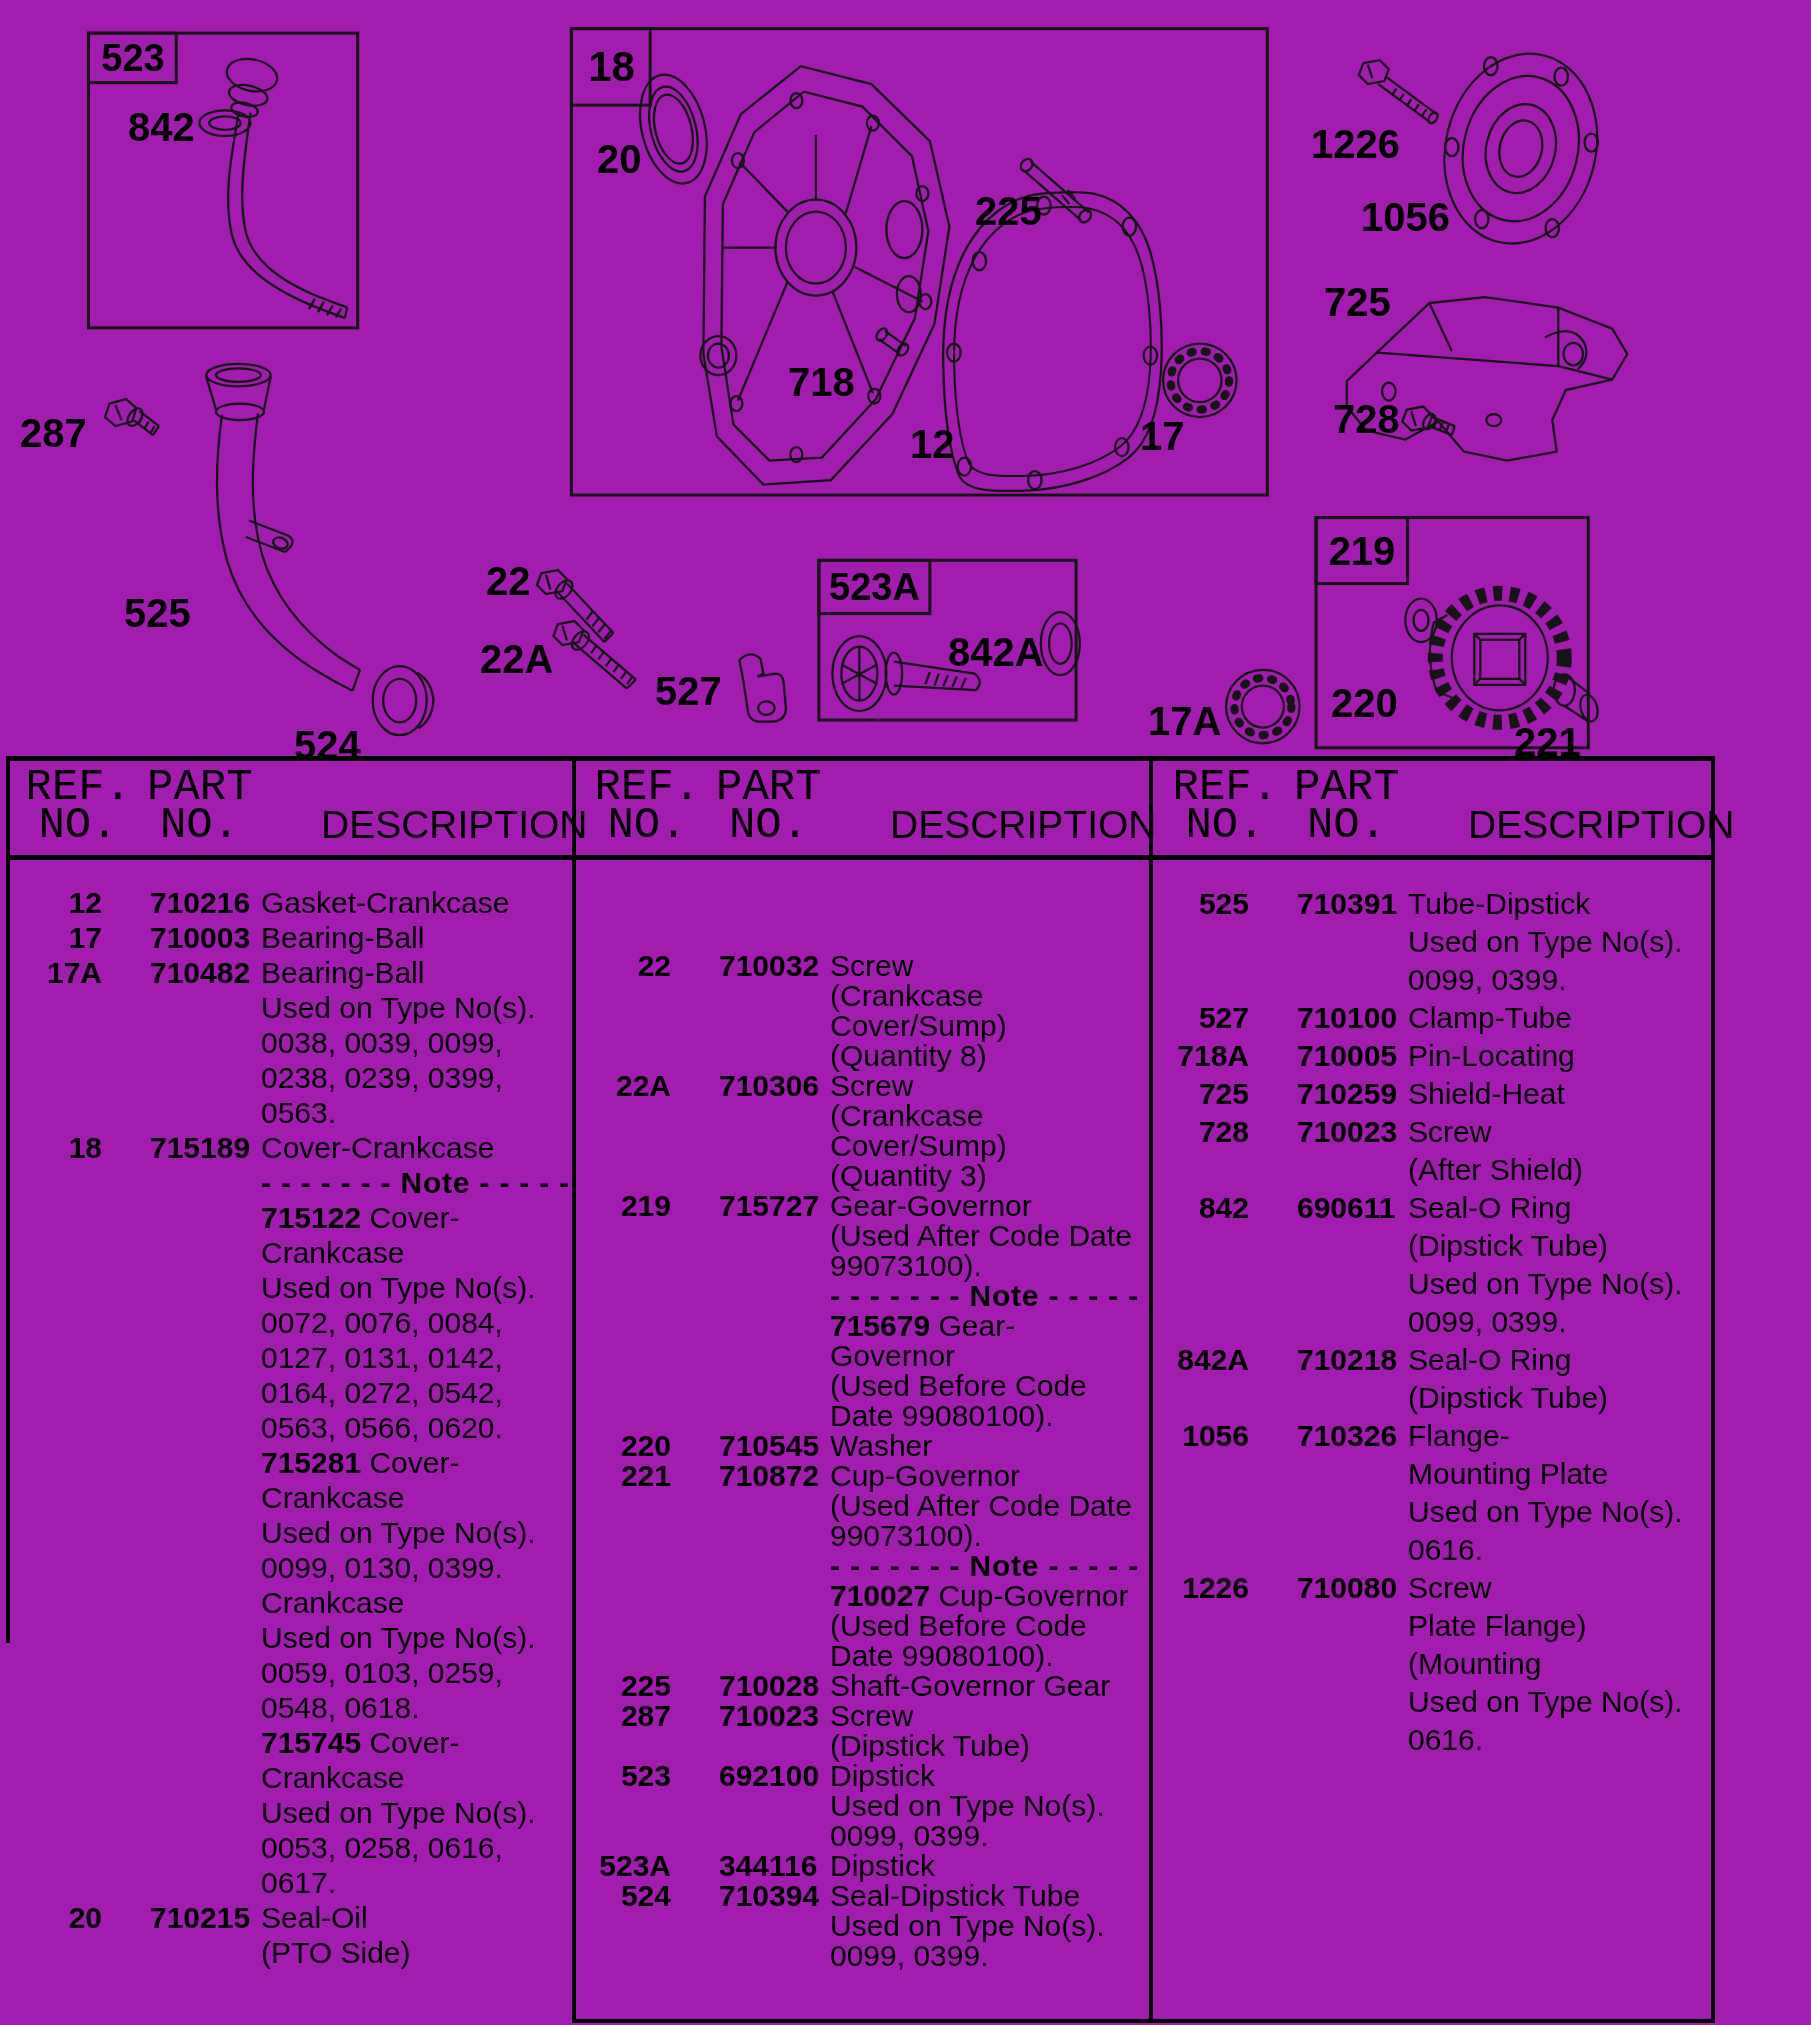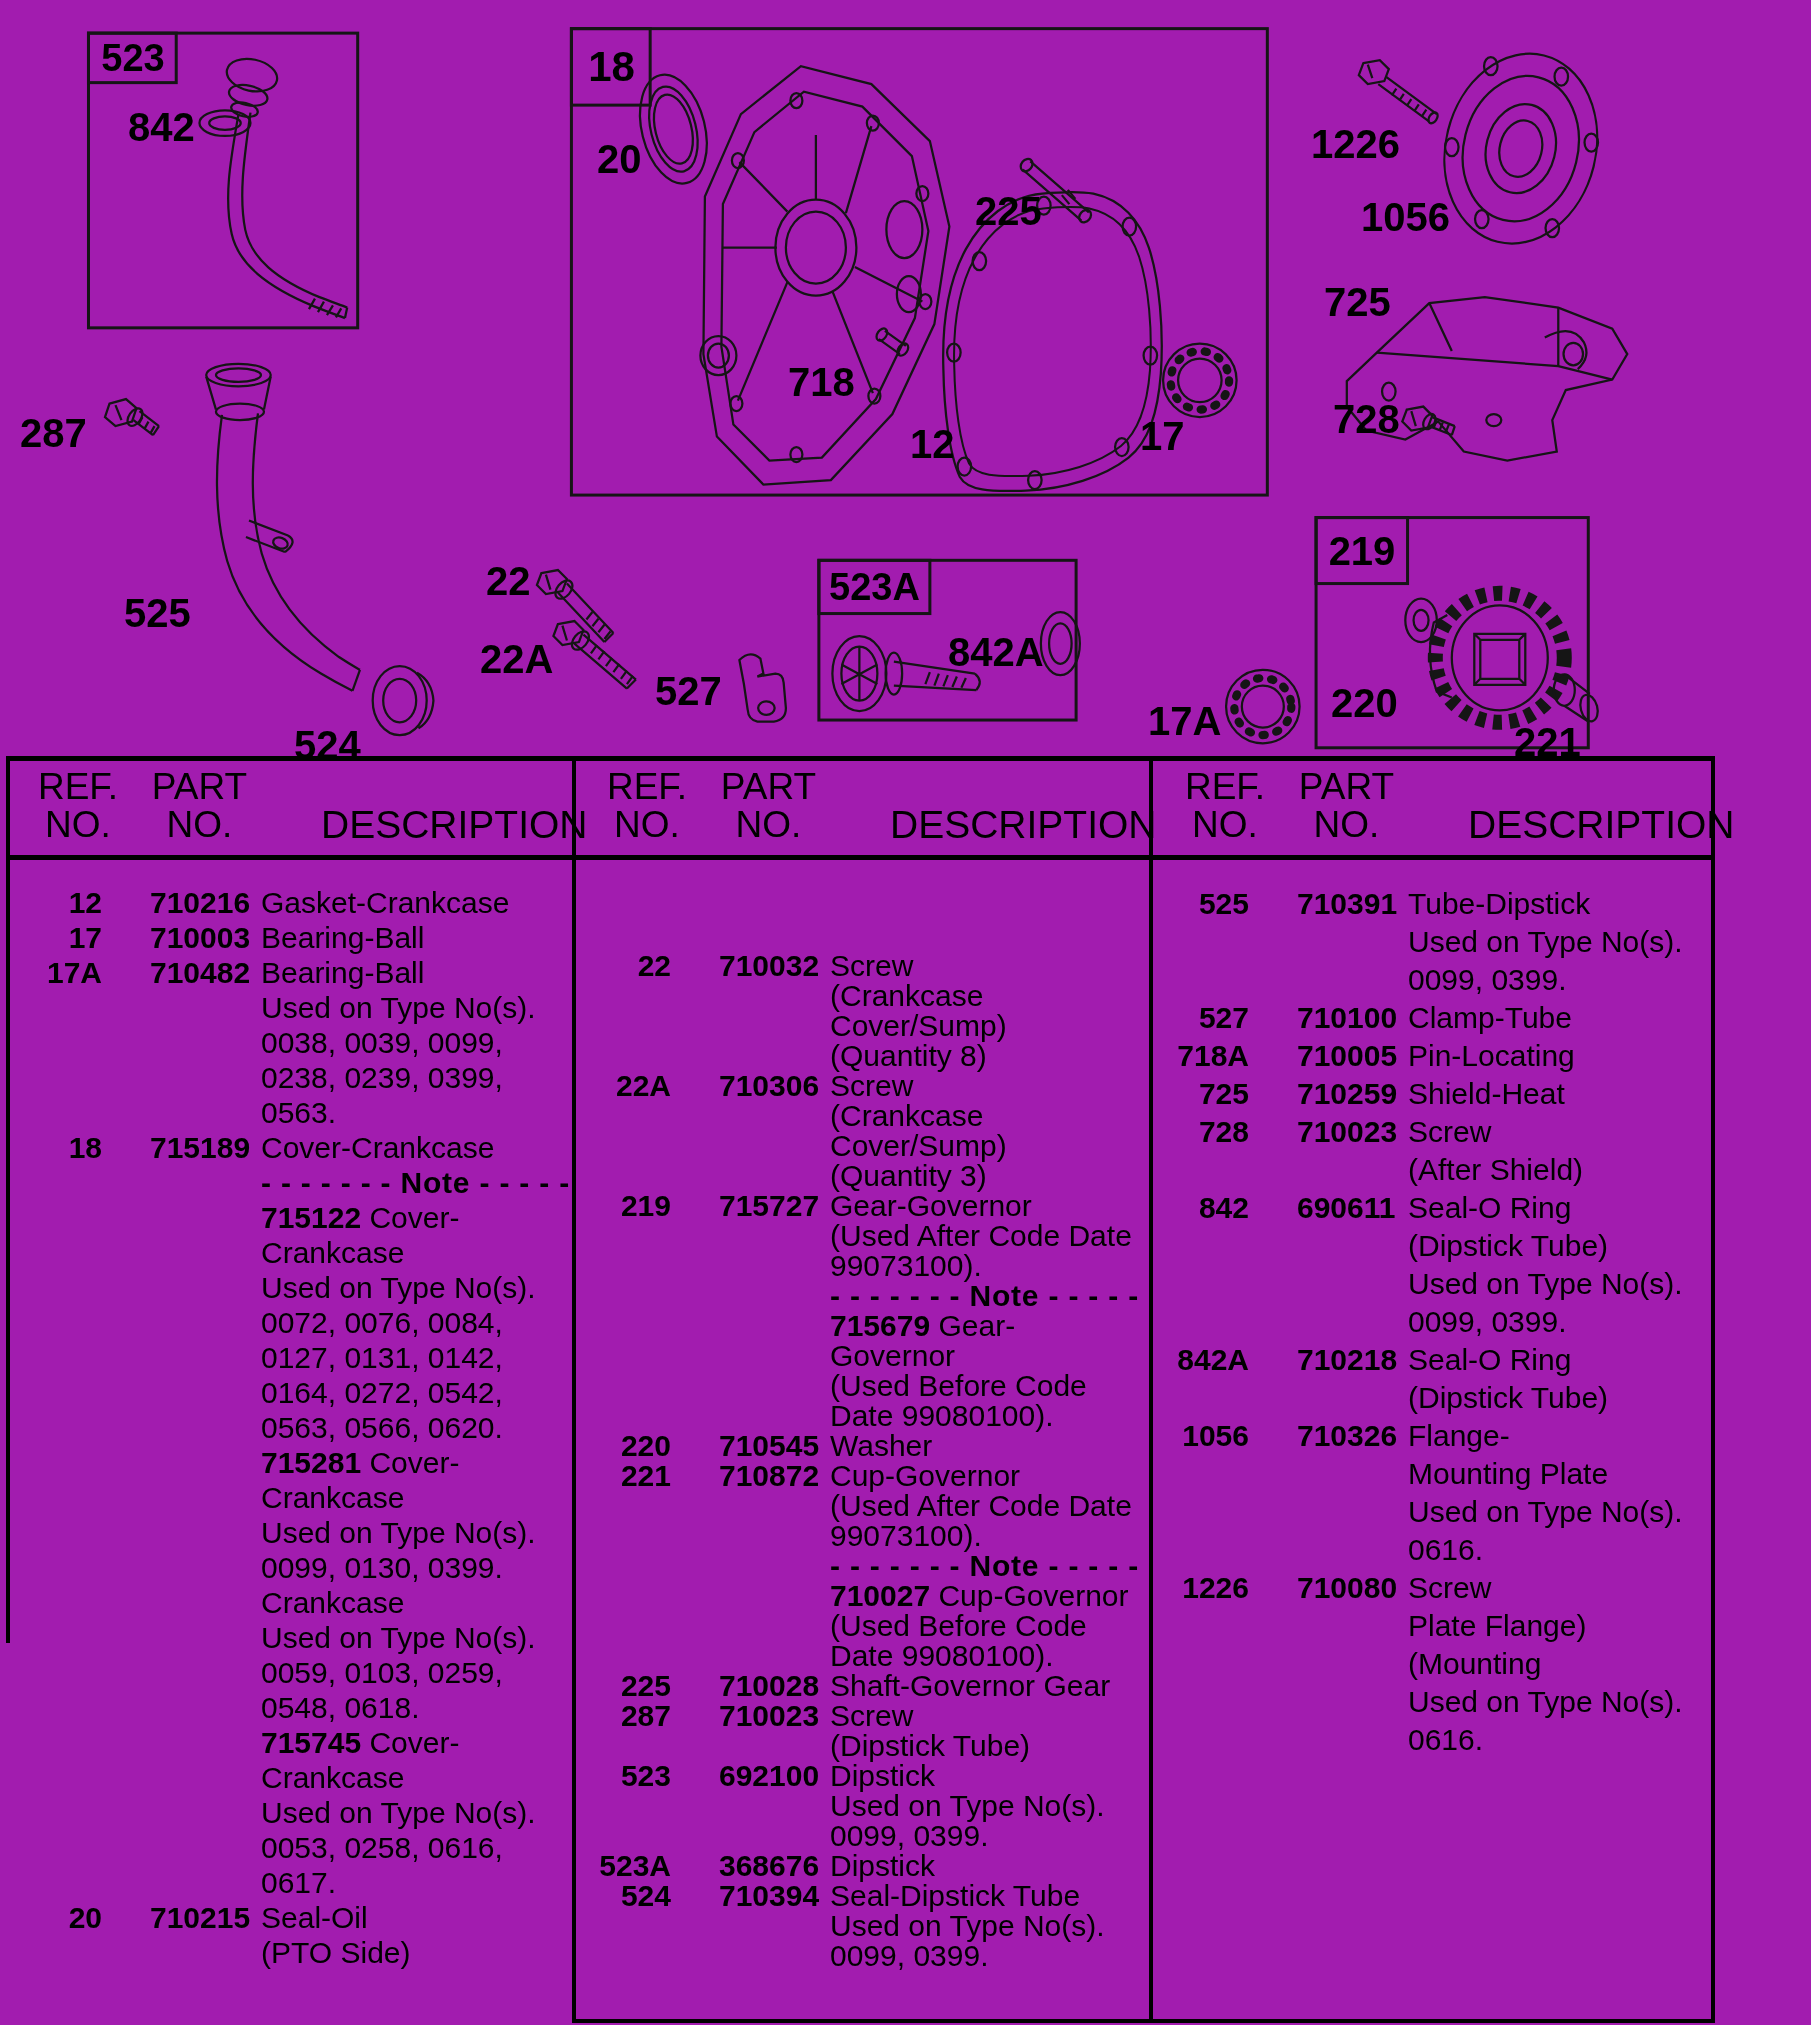--- a/index.html
+++ b/index.html
@@ -6,21 +6,21 @@
   .page{position:relative;width:1811px;height:2025px;background:#a21caf;
         font-family:"Liberation Sans",sans-serif;color:#000;overflow:hidden;}
   .art{position:absolute;left:0;top:0;}
   
   .callout{position:absolute;font-weight:700;font-size:40px;line-height:1;color:#000;white-space:nowrap;}
   .callout.boxed{display:flex;align-items:center;justify-content:center;}
   
   .tline{position:absolute;background:#000;}
   
   .pcol{position:absolute;top:756px;}
-  .h2{position:absolute;top:12px;text-align:center;font-size:37px;line-height:38px;}
+  .h2{position:absolute;top:12px;text-align:center;font-size:44px;line-height:38px;font-family:Liberation Mono, monospace;}
   .hdesc{position:absolute;top:50px;font-size:39px;line-height:38px;}
   .prows{position:absolute;left:0;}
   .pline{position:relative;height:var(--lh);font-size:30px;line-height:var(--lh);}
   .pref{position:absolute;left:0;width:96px;text-align:right;font-weight:700;}
   .ppart{position:absolute;left:144px;font-weight:700;}
   .pdesc{position:absolute;left:255px;white-space:nowrap;}
   .pnote{font-weight:700;letter-spacing:0.8px;}
 </style>
 </head>
 <body>
@@ -600,21 +600,21 @@
             <div class="ppart"></div>
             <div class="pdesc">Used on Type No(s).</div>
           </div>
           <div class="pline">
             <div class="pref"></div>
             <div class="ppart"></div>
             <div class="pdesc">0099, 0399.</div>
           </div>
           <div class="pline">
             <div class="pref">523A</div>
-            <div class="ppart">368676</div>
+            <div class="ppart">344116</div>
             <div class="pdesc">Dipstick</div>
           </div>
           <div class="pline">
             <div class="pref">524</div>
             <div class="ppart">710394</div>
             <div class="pdesc">Seal-Dipstick Tube</div>
           </div>
           <div class="pline">
             <div class="pref"></div>
             <div class="ppart"></div>

